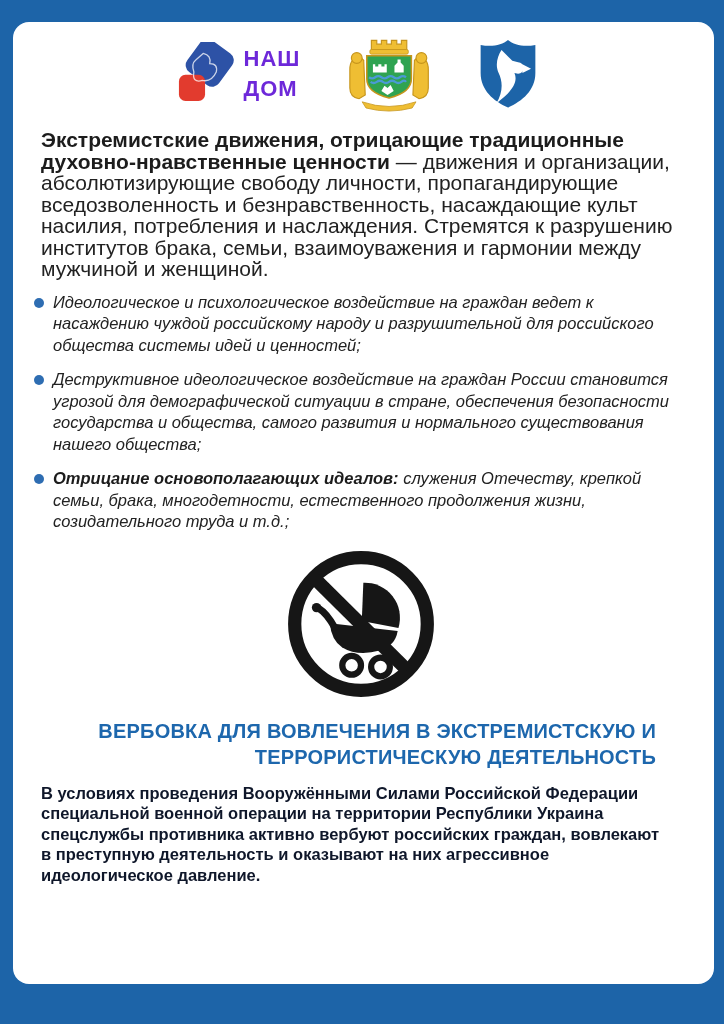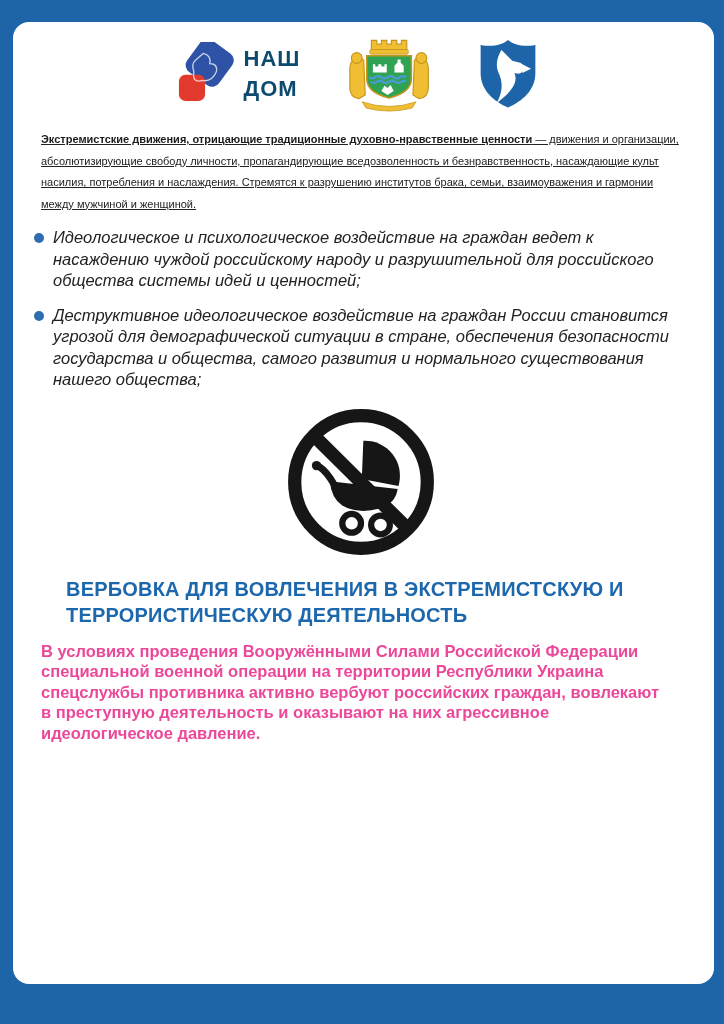--- a/index.html
+++ b/index.html
@@ -14,44 +14,44 @@
     background:#ffffff;border-radius:16px;box-sizing:border-box;
     padding:0 20px 0 15px;
   }
   .logos{
     height:86px;margin-top:8px;
     display:flex;justify-content:center;align-items:center;gap:36px;
   }
   .logo-nashdom{display:flex;align-items:center;gap:10px;}
   .nashdom-text{
     display:flex;flex-direction:column;
-    color:#0c4a6e;font-weight:bold;font-size:22px;line-height:21px;letter-spacing:1px;gap:9px;
+    color:#6d28d9;font-weight:bold;font-size:22px;line-height:21px;letter-spacing:1px;gap:9px;
   }
   .intro{
     margin:13px 0 0 13px;width:645px;
-    font-size:11px;line-height:21.5px;color:#222222;text-decoration:underline;
+    font-size:21px;line-height:21.5px;color:#222222;
   }
   .intro b, .btext b{font-weight:bold;color:#1c1c1c;}
   .bullets{list-style:none;margin:12px 0 0 0;padding:0;}
   .bullets li{display:flex;margin:0 0 13px 0;font-style:italic;}
   .bullet-dot{
     flex:none;width:10px;height:10px;border-radius:50%;
     background:#2e6db2;margin:6px 9px 0 6px;
   }
   .btext{
     font-size:16.5px;line-height:21.5px;color:#222222;width:628px;
   }
   .prohibit{display:flex;justify-content:center;margin-top:4px;}
   .heading{
-    margin:16px auto 0;max-width:590px;text-align:left;
+    margin:16px auto 0;max-width:590px;text-align:right;
     color:#1d67ad;font-weight:bold;font-size:20px;line-height:26px;letter-spacing:.2px;
   }
   .footer-par{
     margin:13px 0 0 13px;max-width:632px;
-    font-weight:bold;font-size:16.5px;line-height:20.5px;color:#ec4899;
+    font-weight:bold;font-size:16.5px;line-height:20.5px;color:#0f172a;
   }
 </style>
 </head>
 <body>
 
 <div class="frame">
   <div class="card">
 
     <div class="logos">
 
@@ -103,20 +103,24 @@
 
     <ul class="bullets">
       <li>
         <span class="bullet-dot"></span>
         <span class="btext"><b></b><span>Идеологическое и психологическое воздействие на граждан ведет к насаждению чуждой российскому народу и разрушительной для российского общества системы идей и ценностей;</span></span>
       </li>
       <li>
         <span class="bullet-dot"></span>
         <span class="btext"><b></b><span>Деструктивное идеологическое воздействие на граждан России становится угрозой для демографической ситуации в стране, обеспечения безопасности государства и общества, самого развития и нормального существования нашего общества;</span></span>
       </li>
+      <li>
+        <span class="bullet-dot"></span>
+        <span class="btext"><b>Отрицание основополагающих идеалов:</b><span> служения Отечеству, крепкой семьи, брака, многодетности, естественного продолжения жизни, созидательного труда и т.д.;</span></span>
+      </li>
     </ul>
 
     <div class="prohibit">
       <svg width="156" height="156" viewBox="0 0 200 200" aria-hidden="true">
         <circle cx="100" cy="100" r="85" fill="none" stroke="#161616" stroke-width="17"></circle>
 
         <path d="M103 47 A45 45 0 0 1 148 105 L101 96 Z" fill="#161616"></path>
 
         <path d="M60 99 L147 109 Q144 128 124 134 Q96 142 76 130 Q62 121 60 99 Z" fill="#161616"></path>
 

